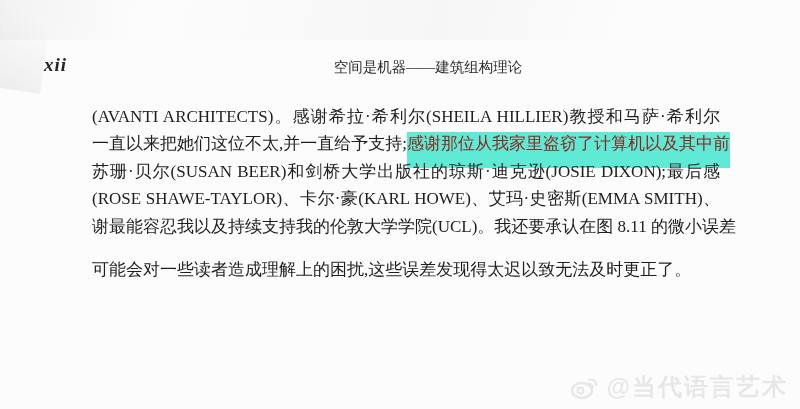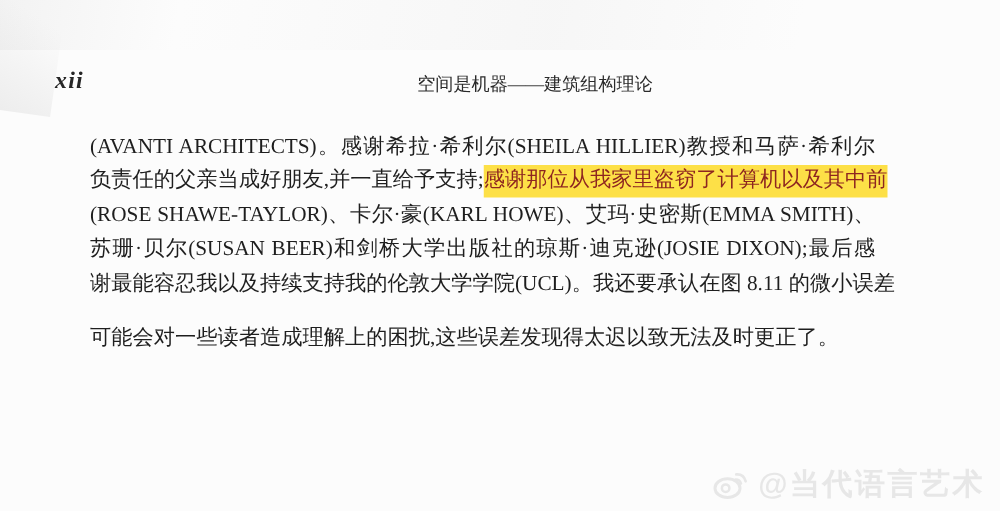--- a/index.html
+++ b/index.html
@@ -30,38 +30,38 @@
     font-size: 19px; font-style: italic; font-weight: bold;
     color: #262626; letter-spacing: 1px;
   }
   .running-header {
     position: absolute; left: 0; top: 58px; width: 856px;
     text-align: center;
     font-size: 14.5px; color: #2a2a2a;
     font-family: "Liberation Serif", serif;
   }
   .body-text {
-    position: absolute; left: 72px; top: 103px; width: 628px;
+    position: absolute; left: 92px; top: 103px; width: 628px;
     font-size: 17px; color: #1e1e1e;
     line-height: 27.4px;
   }
   .line {
     text-align: justify;
     text-align-last: justify;
     white-space: nowrap;
     height: 27.4px;
   }
   .line.last {
     text-align-last: left;
     margin-top: 16px;
   }
   .hl {
-    background: #fde047;
+    background: #5eead4;
     color: #8e2620;
-    padding: 2px 0 5px 0;
+    padding: 2px 0 15px 0;
   }
   .watermark {
     position: absolute; right: 12px; bottom: 6px;
     display: flex; align-items: center; gap: 7px;
     color: #e7e7e7;
     font-size: 24px; font-weight: bold;
     font-family: "Liberation Sans", sans-serif;
     letter-spacing: 2px;
     user-select: none;
   }
@@ -74,23 +74,23 @@
 
   <div class="artifact-top"></div>
   <div class="artifact-corner"></div>
 
   <div class="page-number">xii</div>
 
   <div class="running-header">空间是机器——建筑组构理论</div>
 
   <div class="body-text">
     <div class="line"><span>(AVANTI ARCHITECTS)。感谢希拉·希利尔(SHEILA HILLIER)教授和马萨·希利尔</span></div>
-    <div class="line"><span>负责任的父亲当成好朋友,并一直给予支持;</span><span class="hl">感谢那位从我家里盗窃了计算机以及其中前</span></div>
+    <div class="line"><span>一直以来把她们这位不太,并一直给予支持;</span><span class="hl">感谢那位从我家里盗窃了计算机以及其中前</span></div>
+    <div class="line"><span>苏珊·贝尔(SUSAN BEER)和剑桥大学出版社的琼斯·迪克逊(JOSIE DIXON);最后感</span></div>
     <div class="line"><span>(ROSE SHAWE-TAYLOR)、卡尔·豪(KARL HOWE)、艾玛·史密斯(EMMA SMITH)、</span></div>
-    <div class="line"><span>苏珊·贝尔(SUSAN BEER)和剑桥大学出版社的琼斯·迪克逊(JOSIE DIXON);最后感</span></div>
     <div class="line"><span>谢最能容忍我以及持续支持我的伦敦大学学院(UCL)。我还要承认在图 8.11 的微小误差</span></div>
     <div class="line last"><span>可能会对一些读者造成理解上的困扰,这些误差发现得太迟以致无法及时更正了。</span></div>
   </div>
 
   <div class="watermark">
     <span>
       <svg width="30" height="26" viewBox="0 0 30 26" fill="none">
         <ellipse cx="12" cy="16.5" rx="10" ry="7.5" stroke="#e7e7e7" stroke-width="2.4"></ellipse>
         <circle cx="10.5" cy="16.5" r="3" stroke="#e7e7e7" stroke-width="2"></circle>
         <path d="M19 5.5 q6 -0.5 7.5 5.5" stroke="#e7e7e7" stroke-width="2.2" stroke-linecap="round"></path>

